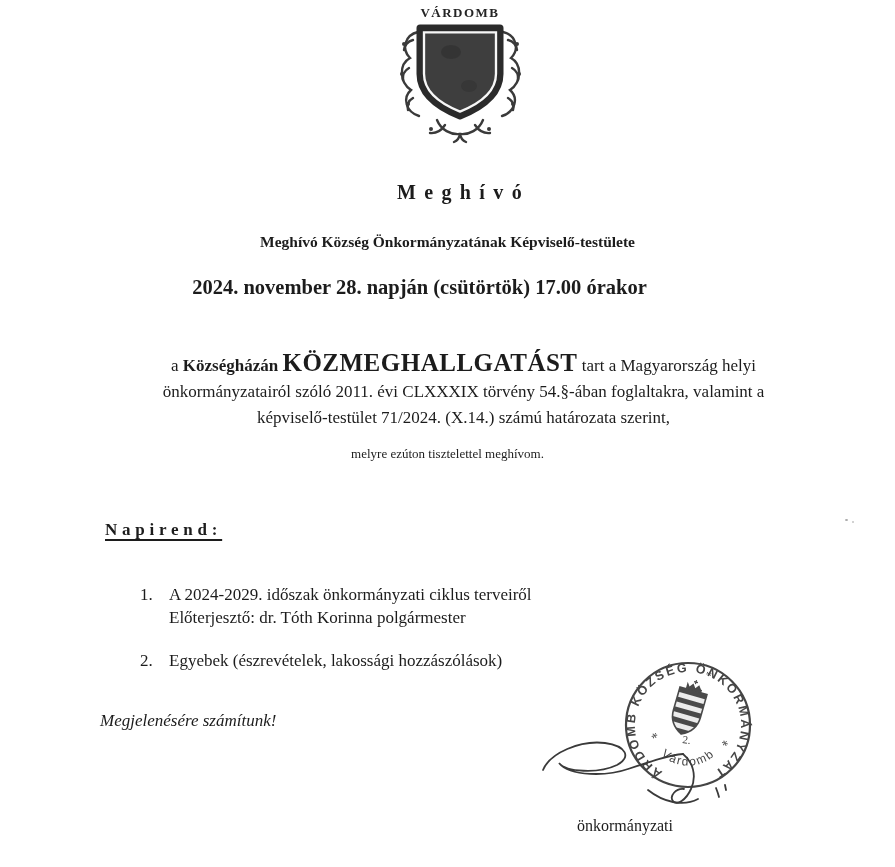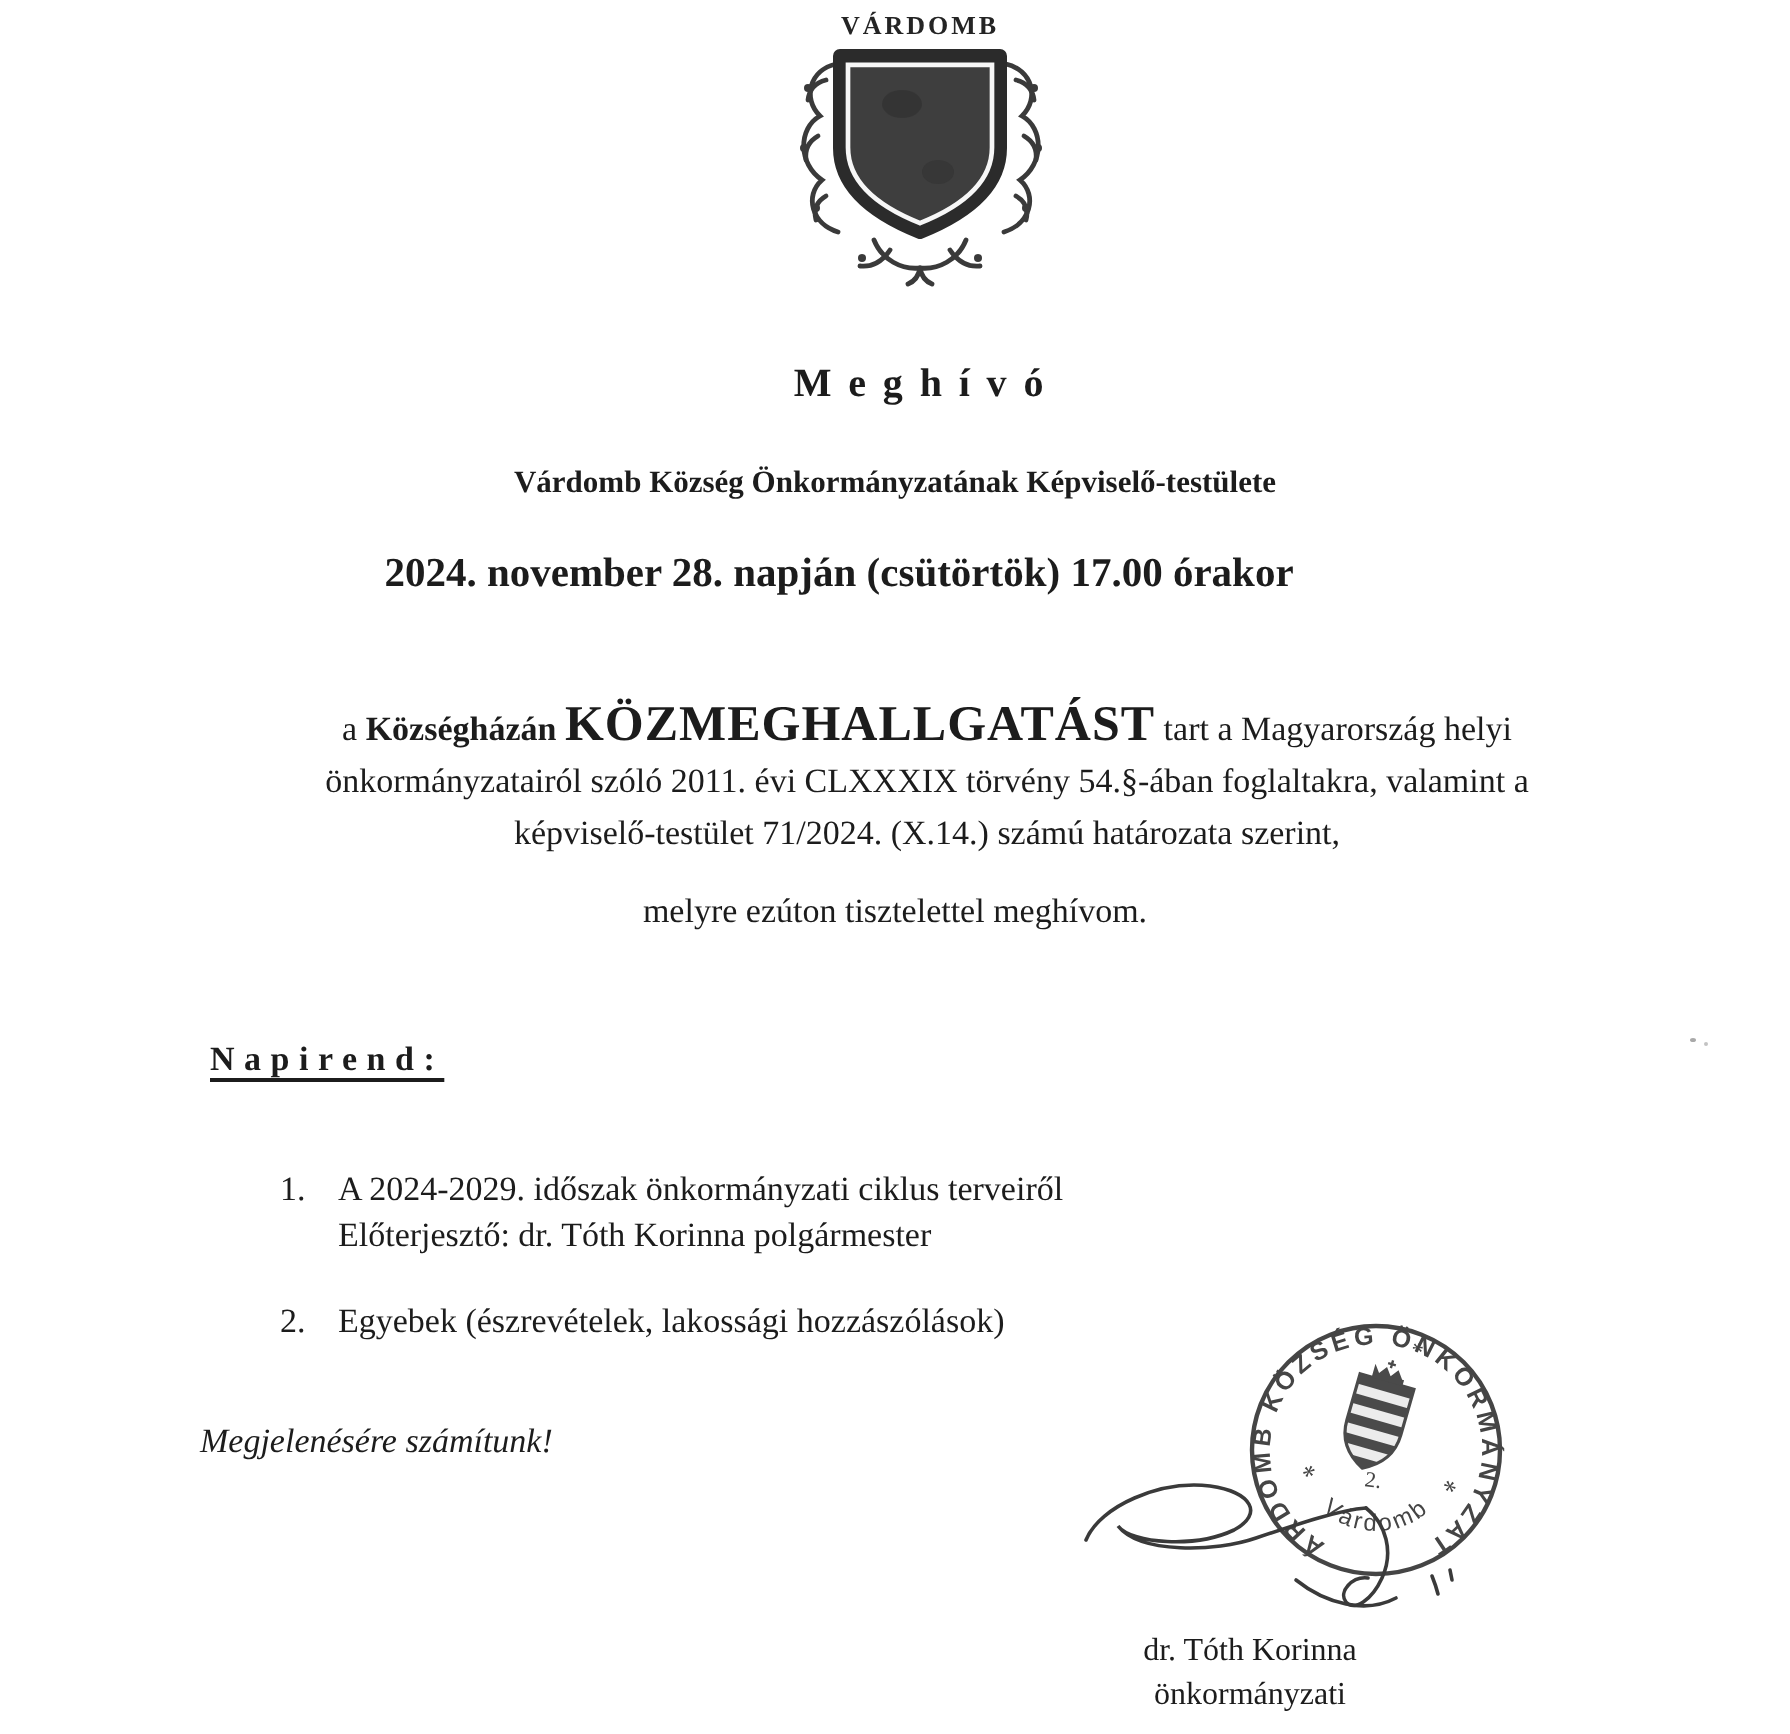--- a/index.html
+++ b/index.html
@@ -45,21 +45,21 @@
   }
   .para .bold { font-weight: bold; }
   .para .caps {
     font-weight: bold;
     font-size: 25px;
     letter-spacing: 0.5px;
     line-height: 1;
   }
   .invite-line {
     top: 446px;
-    font-size: 17px;
+    font-size: 13px;
   }
   .agenda-heading {
     left: 105px;
     top: 520px;
     font-size: 17px;
     font-weight: bold;
     letter-spacing: 0.28em;
     text-decoration: underline;
     text-underline-offset: 4px;
     text-decoration-thickness: 1.5px;
@@ -128,21 +128,21 @@
     <g>
       <path d="M 27,26 L 107,26 L 107,72 Q 107,98 67,114 Q 27,98 27,72 Z" fill="#3e3e3e" stroke="#2b2b2b" stroke-width="7" stroke-linejoin="round"></path>
       <path d="M 27,26 L 107,26 L 107,72 Q 107,98 67,114 Q 27,98 27,72 Z" fill="none" stroke="#f7f7f7" stroke-width="2.6" transform="translate(67,70) scale(0.9) translate(-67,-70)"></path>
       <ellipse cx="58" cy="50" rx="10" ry="7" fill="#2f2f2f" opacity="0.6"></ellipse>
       <ellipse cx="76" cy="84" rx="8" ry="6" fill="#2f2f2f" opacity="0.5"></ellipse>
     </g>
   </svg>
 
   <div class="abs centered doc-title">Meghívó</div>
 
-  <div class="abs centered org-line">Várdomb Község Önkormányzatának Képviselő-testülete</div>
+  <div class="abs centered org-line">Meghívó Község Önkormányzatának Képviselő-testülete</div>
 
   <div class="abs datetime-line">2024. november 28. napján (csütörtök) 17.00 órakor</div>
 
   <p class="abs centered para">
     <span>a</span>
     <span class="bold">Községházán</span>
     <span class="caps">KÖZMEGHALLGATÁST</span>
     <span>tart a Magyarország helyi</span><br>
     <span>önkormányzatairól szóló 2011. évi CLXXXIX törvény 54.§-ában foglaltakra, valamint a</span><br>
     <span>képviselő-testület 71/2024. (X.14.) számú határozata szerint,</span>
@@ -211,19 +211,18 @@
                C 134,139 152,133 165,132"></path>
       <path d="M 165,132 C 175,140 179,154 173,167 C 168,178 159,184 155,179
                C 151,174 158,166 166,167"></path>
       <path d="M 130,168 C 145,180 165,185 180,177"></path>
       <path d="M 198,166 q 2,5 3,9"></path>
       <path d="M 207,163 l 1,5"></path>
     </g>
   </svg>
 
   <div class="abs signatory">
-    <div>dr. Tóth Korinna</div>
     <div>önkormányzati</div>
   </div>
 
   <div class="abs speck s1"></div>
   <div class="abs speck s2"></div>
 </div>
 
 </body></html>

